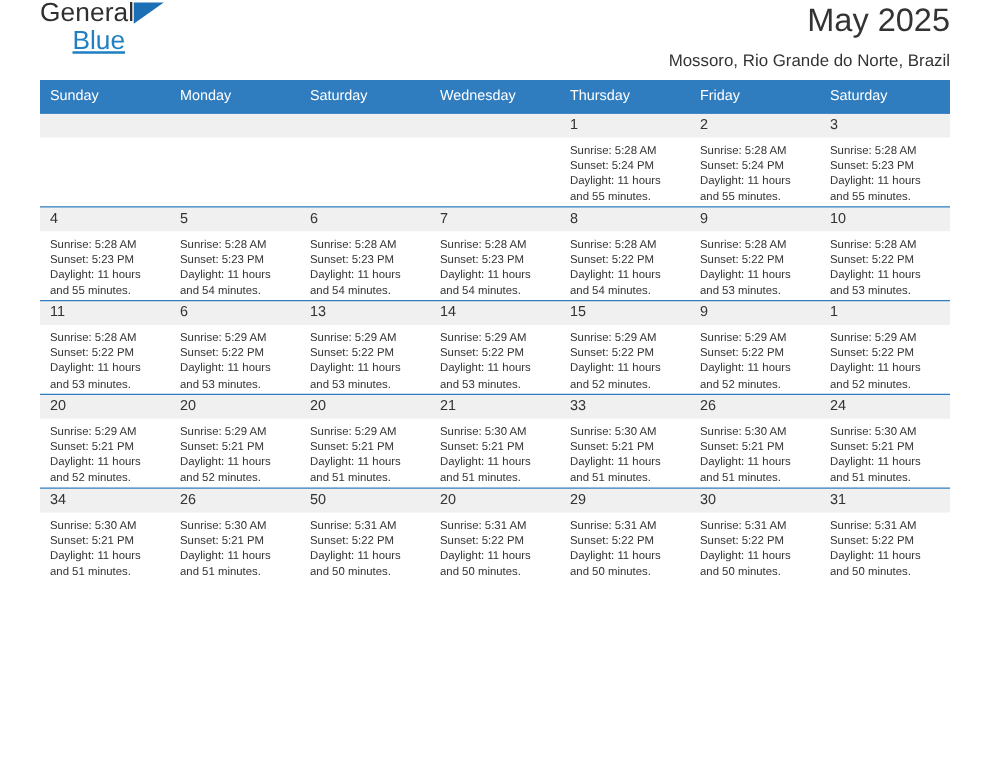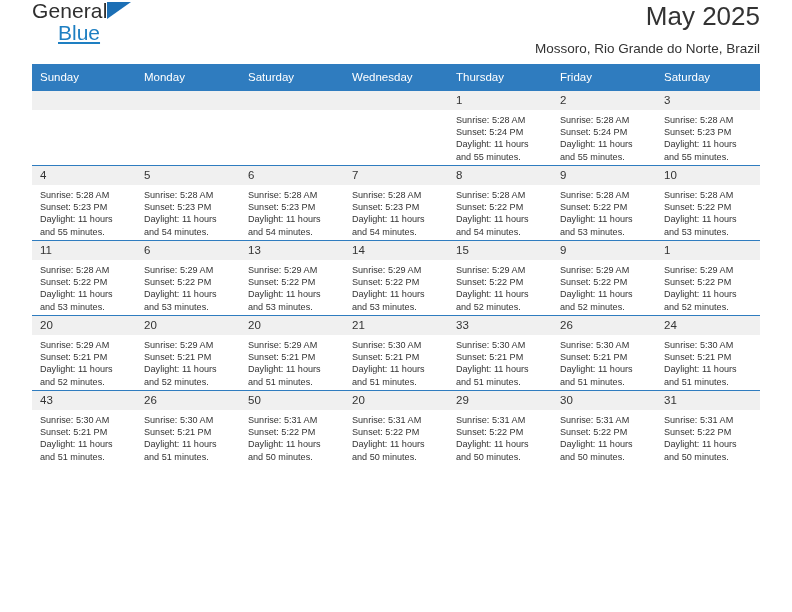--- a/index.html
+++ b/index.html
@@ -384,21 +384,21 @@
             <div class="details">
               <div>Sunrise: 5:30 AM</div>
               <div>Sunset: 5:21 PM</div>
               <div>Daylight: 11 hours</div>
               <div>and 51 minutes.</div>
             </div>
           </td>
         </tr>
         <tr class="week-row">
           <td>
-            <span class="daynum">43</span>
+            <span class="daynum">34</span>
             <div class="details">
               <div>Sunrise: 5:30 AM</div>
               <div>Sunset: 5:21 PM</div>
               <div>Daylight: 11 hours</div>
               <div>and 51 minutes.</div>
             </div>
           </td>
           <td>
             <span class="daynum">26</span>
             <div class="details">

